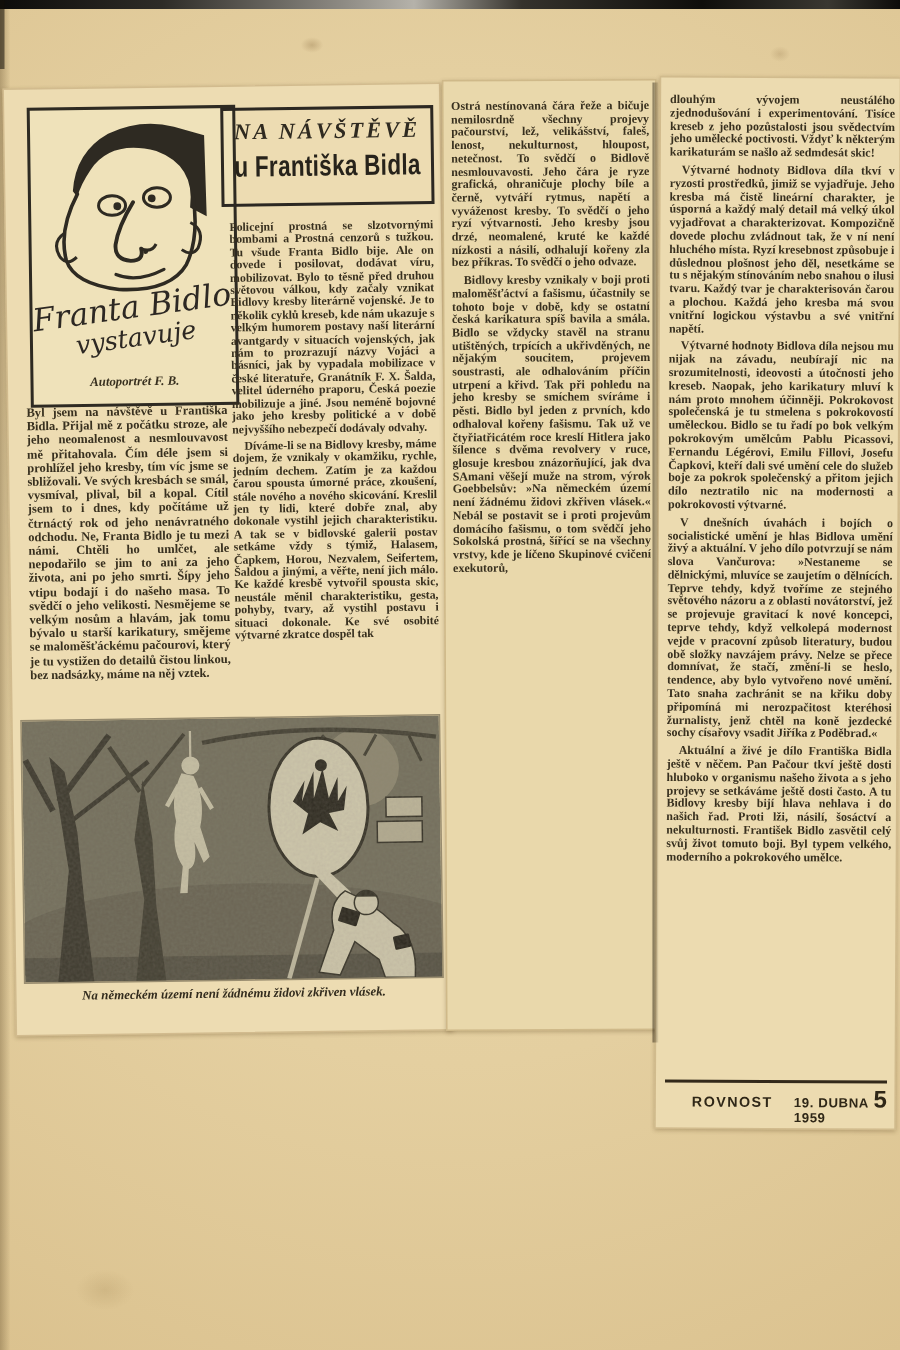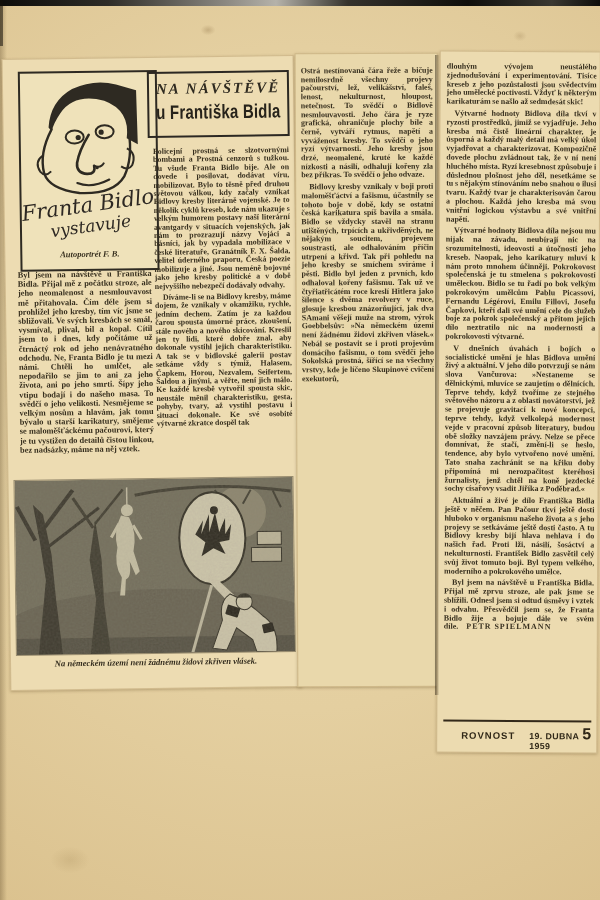--- a/index.html
+++ b/index.html
@@ -165,21 +165,20 @@
         <p class="flush">Ostrá nestínovaná čára řeže a bičuje nemilosrdně všechny projevy pačourství, lež, velikášství, faleš, lenost, nekulturnost, hloupost, netečnost. To svědčí o Bidlově nesmlouvavosti. Jeho čára je ryze grafická, ohraničuje plochy bíle a černě, vytváří rytmus, napětí a vyváženost kresby. To svědčí o jeho ryzí výtvarnosti. Jeho kresby jsou drzé, neomalené, kruté ke každé nízkosti a násilí, odhalují kořeny zla bez příkras. To svědčí o jeho odvaze.</p>
         <p>Bidlovy kresby vznikaly v boji proti maloměšťáctví a fašismu, účastnily se tohoto boje v době, kdy se ostatní česká karikatura spíš bavila a smála. Bidlo se vždycky stavěl na stranu utištěných, trpících a ukřivděných, ne nějakým soucitem, projevem soustrasti, ale odhalováním příčin utrpení a křivd. Tak při pohledu na jeho kresby se smíchem svíráme i pěsti. Bidlo byl jeden z prvních, kdo odhaloval kořeny fašismu. Tak už ve čtyřiatřicátém roce kreslí Hitlera jako šílence s dvěma revolvery v ruce, glosuje kresbou znázorňující, jak dva SAmani věšejí muže na strom, výrok Goebbelsův: »Na německém území není žádnému židovi zkřiven vlásek.« Nebál se postavit se i proti projevům domácího fašismu, o tom svědčí jeho Sokolská prostná, šířící se na všechny vrstvy, kde je líčeno Skupinové cvičení exekutorů,</p>
       </div>
   </div>
 
   <div class="gap-shadow"></div>
 
   <div class="piece piece-right">
     <div class="news col4">
       <span><p class="flush">dlouhým vývojem neustálého zjednodušování i experimentování. Tisíce kreseb z jeho pozůstalosti jsou svědectvím jeho umělecké poctivosti. Vždyť k některým karikaturám se našlo až sedmdesát skic!</p><p>Výtvarné hodnoty Bidlova díla tkví v ryzosti prostředků, jimiž se vyjadřuje. Jeho kresba má čistě lineární charakter, je úsporná a každý malý detail má velký úkol vyjadřovat a charakterizovat. Kompozičně dovede plochu zvládnout tak, že v ní není hluchého místa. Ryzí kresebnost způsobuje i důslednou plošnost jeho děl, nesetkáme se tu s nějakým stínováním nebo snahou o ilusi tvaru. Každý tvar je charakterisován čarou a plochou. Každá jeho kresba má svou vnitřní logickou výstavbu a své vnitřní napětí.</p><p>Výtvarné hodnoty Bidlova díla nejsou mu nijak na závadu, neubírají nic na srozumitelnosti, ideovosti a útočnosti jeho kreseb. Naopak, jeho karikatury mluví k nám proto mnohem účinněji. Pokrokovost společenská je tu stmelena s pokrokovostí uměleckou. Bidlo se tu řadí po bok velkým pokrokovým umělcům Pablu Picassovi, Fernandu Légérovi, Emilu Fillovi, Josefu Čapkovi, kteří dali své umění cele do služeb boje za pokrok společenský a přitom jejich dílo neztratilo nic na modernosti a pokrokovosti výtvarné.</p><p>V dnešních úvahách i bojích o socialistické umění je hlas Bidlova umění živý a aktuální. V jeho dílo potvrzují se nám slova Vančurova: »Nestaneme se dělnickými, mluvíce se zaujetím o dělnících. Teprve tehdy, když tvoříme ze stejného světového názoru a z oblasti novátorství, jež se projevuje gravitací k nové koncepci, teprve tehdy, když velkolepá modernost vejde v pracovní způsob literatury, budou obě složky navzájem právy. Nelze se přece domnívat, že stačí, změní-li se heslo, tendence, aby bylo vytvořeno nové umění. Tato snaha zachránit se na křiku doby připomíná mi nerozpačitost kteréhosi žurnalisty, jenž chtěl na koně jezdecké sochy císařovy vsadit Jiříka z Poděbrad.«</p><p>Aktuální a živé je dílo Františka Bidla ještě v něčem. Pan Pačour tkví ještě dosti hluboko v organismu našeho života a s jeho projevy se setkáváme ještě dosti často. A tu Bidlovy kresby bijí hlava nehlava i do našich řad. Proti lži, násilí, šosáctví a nekulturnosti. František Bidlo zasvětil celý svůj život tomuto boji. Byl typem velkého, moderního a pokrokového umělce.</p></span>
-      <p><span>Byl jsem na návštěvě u Františka Bidla. Přijal mě zprvu stroze, ale pak jsme se sblížili. Odnesl jsem si odtud úsměvy i vztek i odvahu. Přesvědčil jsem se, že Franta Bidlo žije a bojuje dále ve svém díle.</span><span class="byline">PETR SPIELMANN</span></p>
     </div>
     <div class="footer">
       <span class="f-paper">ROVNOST</span>
       <span class="f-date">19. DUBNA 1959</span>
       <span class="f-page">5</span>
     </div>
   </div>
 </div>
 
 </body></html>

